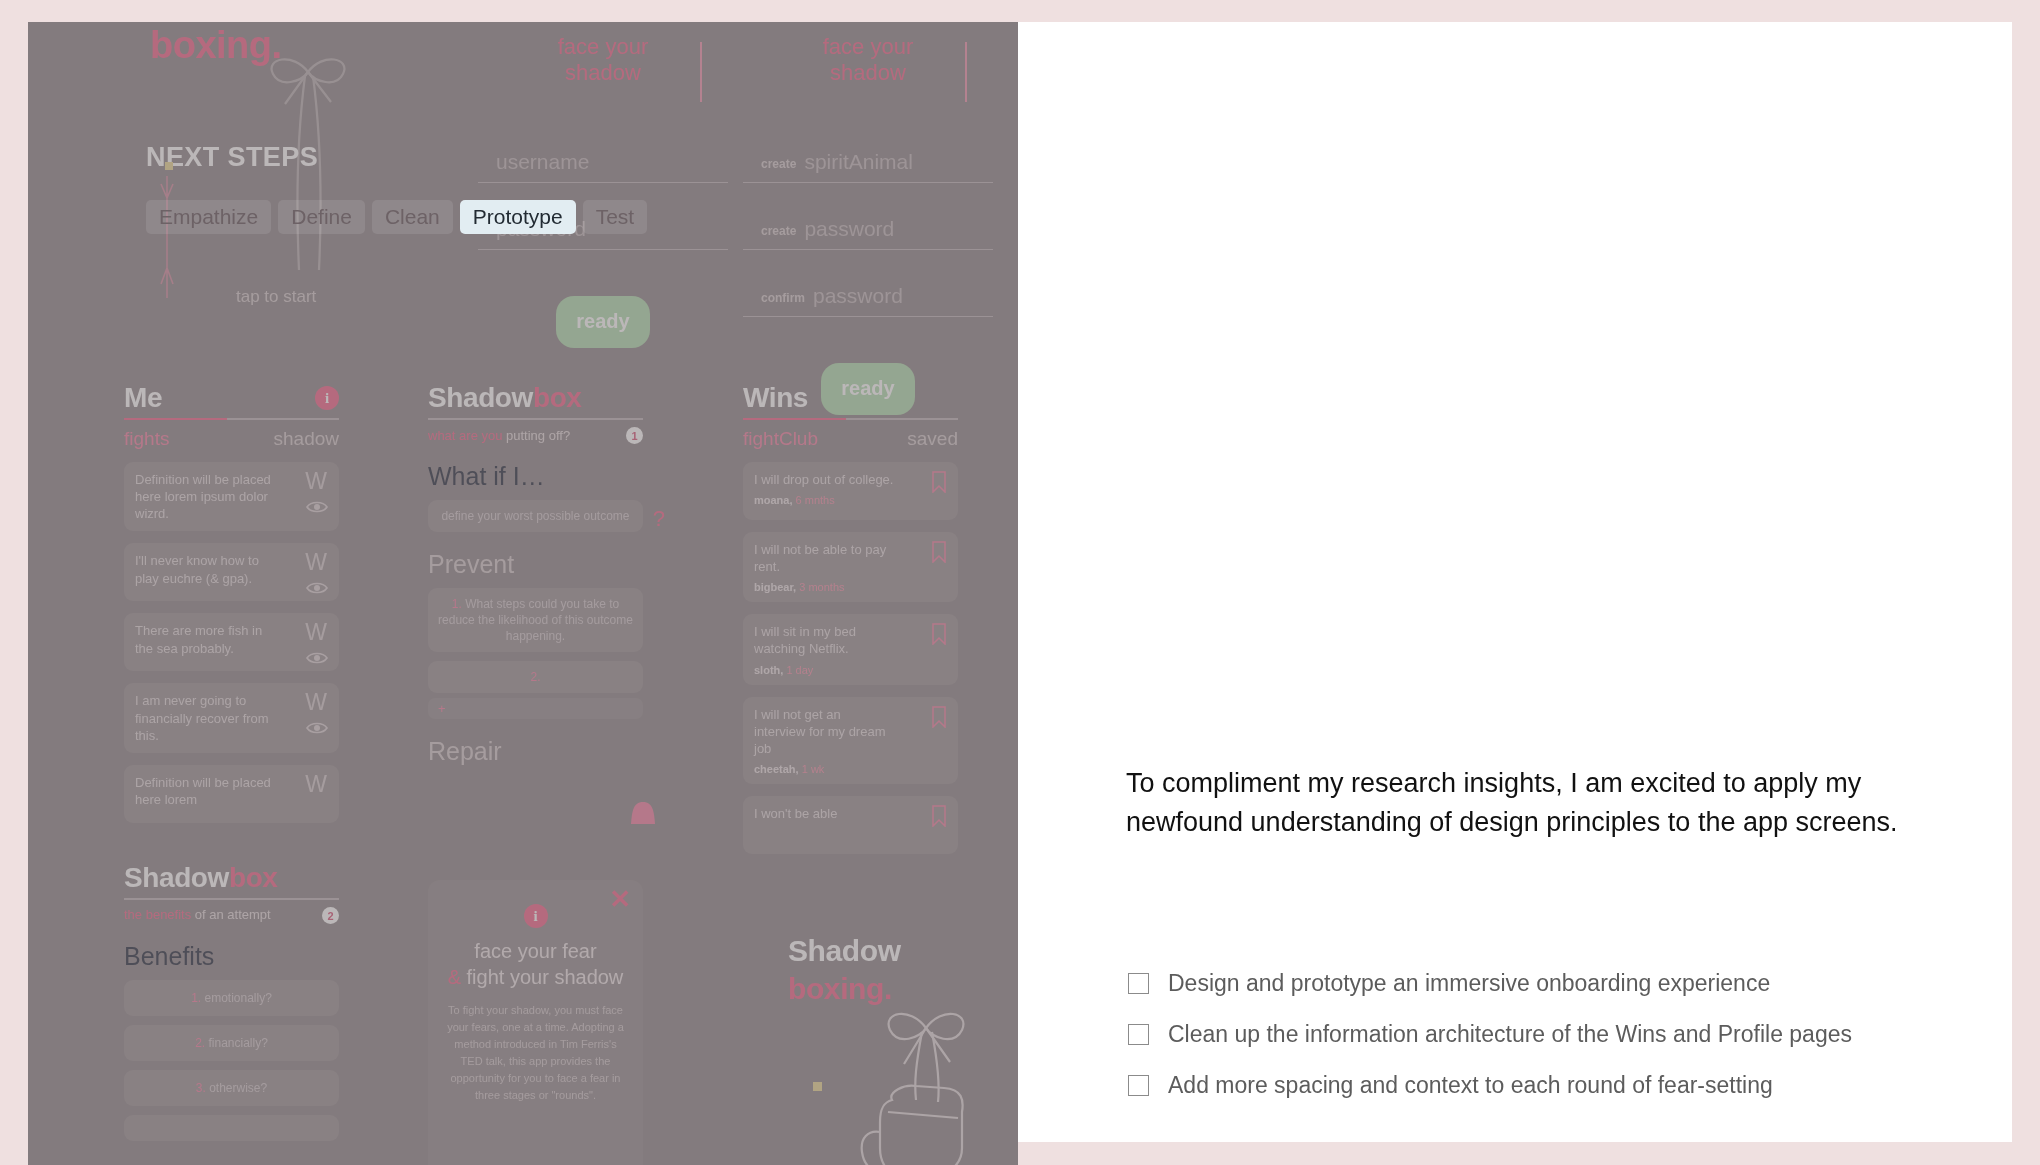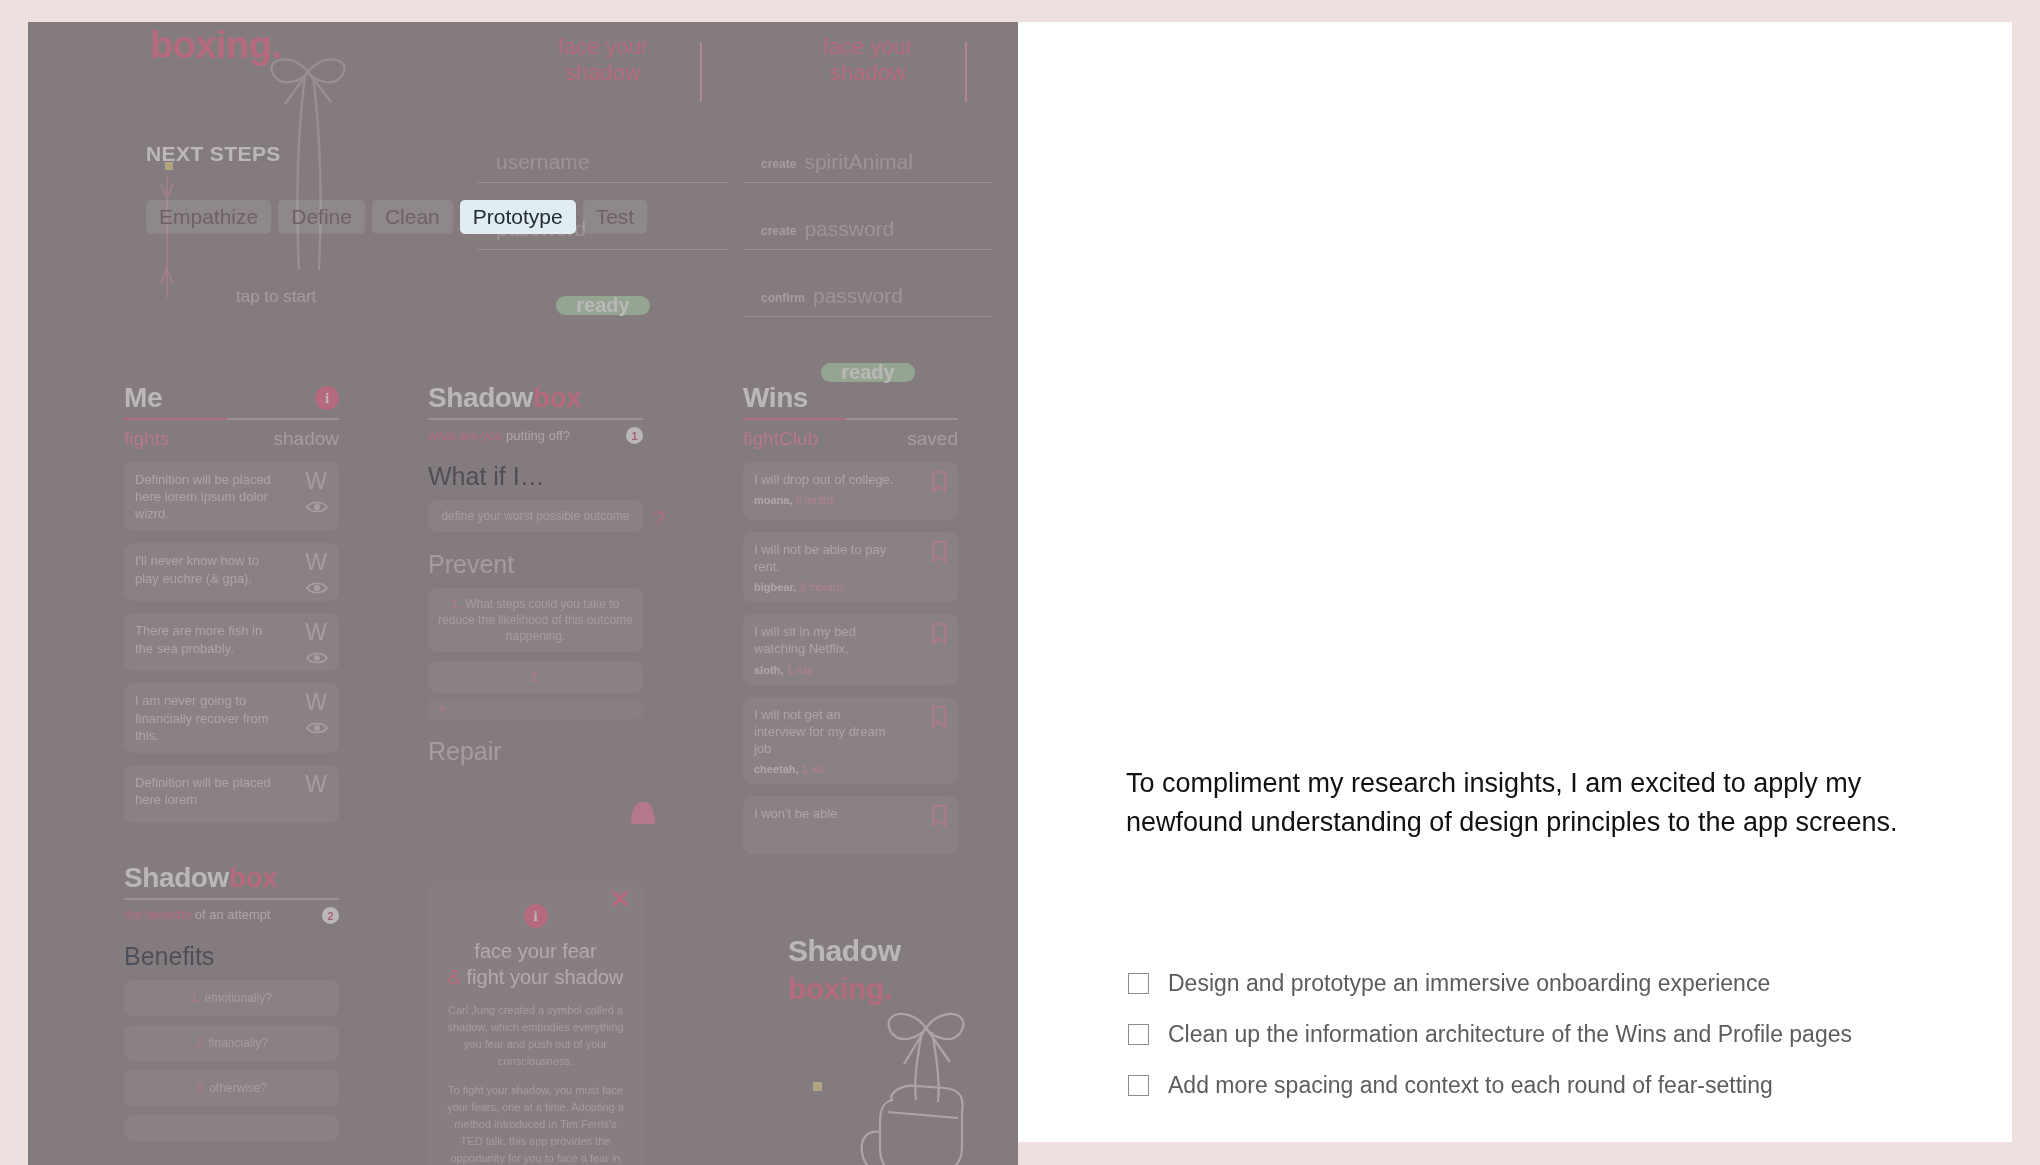--- a/index.html
+++ b/index.html
@@ -23,21 +23,21 @@
 
   
   .hero-logo {
     position:absolute; left:122px; top:2px; font-size:38px; font-weight:700;
     letter-spacing:-0.5px;
   }
   .glove-top { position:absolute; left:215px; top:10px; width:130px; height:250px; opacity:.55; }
 
   .next-steps {
     position:absolute; left:118px; top:120px; color:#fff;
-    font-size:21px; font-weight:700; letter-spacing:0.4px;
+    font-size:27px; font-weight:700; letter-spacing:0.4px;
   }
   .tap-start {
     position:absolute; left:208px; top:265px; font-size:17px; color:#cfc4c6;
   }
 
   
   .tabs { position:absolute; left:118px; top:178px; display:flex; gap:7px; z-index:45; }
   .tab {
     padding:5px 13px; border-radius:5px; font-size:21px; color:#6d6266;
     background:rgba(255,255,255,0.10);
@@ -49,21 +49,21 @@
   .auth.login  { left:450px; }
   .auth.signup { left:715px; }
   .auth-title { font-size:22px; line-height:1.18; font-weight:500; text-align:center; }
   .auth-bar { position:absolute; top:8px; width:2px; height:60px; background:#f08aa7; }
   .auth .auth-bar { left:222px; }
   .field { margin-top:34px; display:flex; align-items:flex-end; gap:8px; padding:0 18px 8px 18px;
            border-bottom:1.5px solid #b9aeb1; }
   .field-lbl { font-size:12px; color:#cfc4c6; font-weight:700; padding-bottom:3px; }
   .field-ph  { font-size:21px; color:#bdb2b5; }
   .ready {
-    margin:46px auto 4px; width:94px; height:19px; border-radius:18px; background:#a8d9a8;
+    margin:46px auto 4px; width:94px; height:52px; border-radius:18px; background:#a8d9a8;
     color:#fff; font-size:20px; font-weight:700; display:flex; align-items:center; justify-content:center;
   }
 
   
   .panel { position:absolute; width:215px; }
   .panel-h { font-size:28px; font-weight:700; letter-spacing:-.4px; }
   .rule { height:2px; background:#b9aeb1; margin-top:4px; }
   .rule.half { background:linear-gradient(to right,#f2567f 0 48%,#b9aeb1 48% 100%); }
   .sub { display:flex; justify-content:space-between; margin-top:8px; font-size:19px; }
   .sub .on { color:#f2749a; }
@@ -362,21 +362,20 @@
       <div class="inp" style="padding:6px 10px;"></div>
     </div>
 
     <div class="modal">
       <span class="x">✕</span>
       <div class="info-dot" style="margin:6px auto 0;">i</div>
       <div class="mt">
         <div>face your fear</div>
         <div><span class="pink">&amp;</span><span> fight your shadow</span></div>
       </div>
-      <div class="mb">Carl Jung created a symbol called a shadow, which embodies everything you fear and push out of your consciousness.</div>
       <div class="mb">To fight your shadow, you must face your fears, one at a time. Adopting a method introduced in Tim Ferris's TED talk, this app provides the opportunity for you to face a fear in three stages or "rounds".</div>
 
     </div>
 
     <div style="position:absolute;left:760px;top:910px;width:230px;">
       <div class="splash-h wht">Shadow</div>
       <div class="splash-h pink">boxing.</div>
     </div>
     <svg style="position:absolute;left:830px;top:950px;" width="180" height="215">
       <g fill="none" stroke="#ded5d7" stroke-width="2.2">

